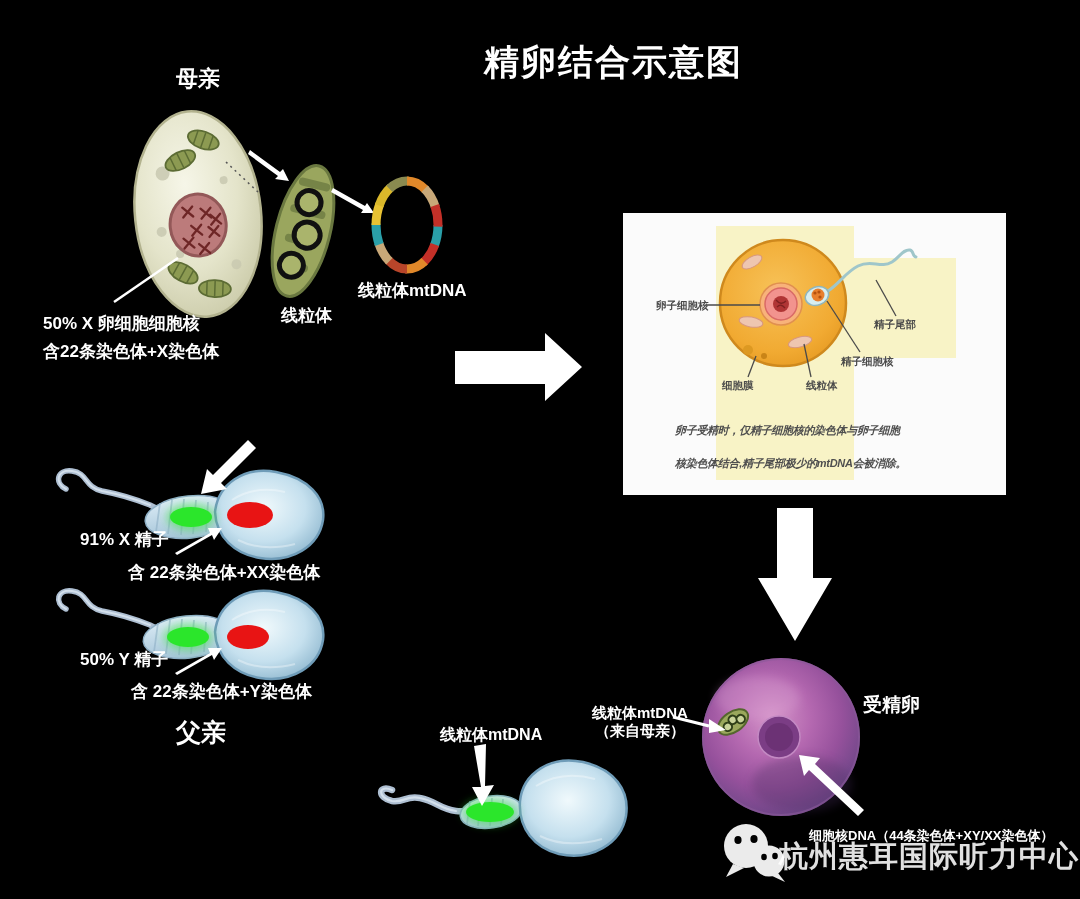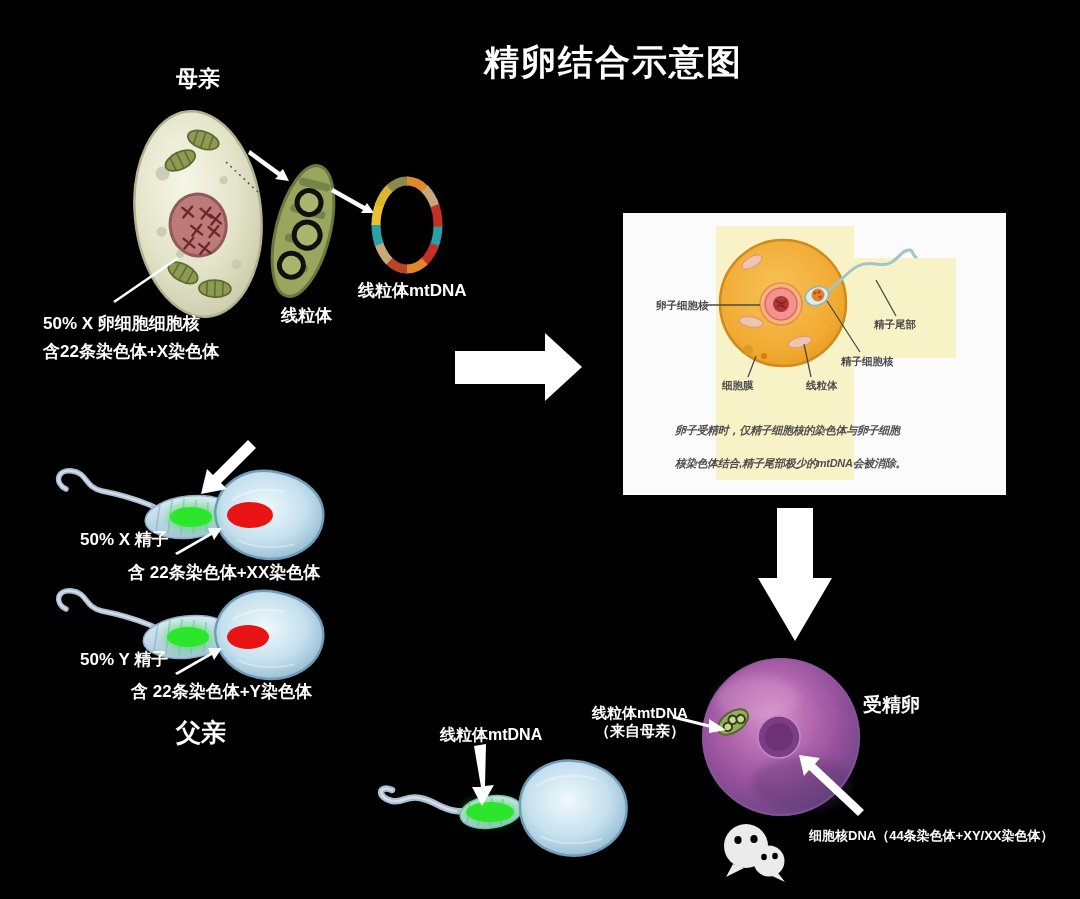--- a/index.html
+++ b/index.html
@@ -221,21 +221,21 @@
   </svg>
 
   <div class="lbl" style="left:484px;top:42px;font-size:35px;letter-spacing:2px;">精卵结合示意图</div>
 
   <div class="lbl" style="left:176px;top:66px;font-size:22px;">母亲</div>
   <div class="lbl" style="left:43px;top:314px;font-size:17px;">50% X 卵细胞细胞核</div>
   <div class="lbl" style="left:43px;top:342px;font-size:17px;text-align:center;">含22条染色体+X染色体</div>
   <div class="lbl" style="left:281px;top:306px;font-size:17px;">线粒体</div>
   <div class="lbl" style="left:358px;top:281px;font-size:17px;">线粒体mtDNA</div>
 
-  <div class="lbl" style="left:80px;top:530px;font-size:17px;">50% X 精子</div>
+  <div class="lbl" style="left:80px;top:530px;font-size:17px;">91% X 精子</div>
   <div class="lbl" style="left:128px;top:563px;font-size:17px;">含 22条染色体+XX染色体</div>
   <div class="lbl" style="left:80px;top:650px;font-size:17px;">50% Y 精子</div>
   <div class="lbl" style="left:131px;top:682px;font-size:17px;">含 22条染色体+Y染色体</div>
   <div class="lbl" style="left:176px;top:718px;font-size:25px;">父亲</div>
 
   <div class="plbl" style="left:656px;top:299px;">卵子细胞核</div>
   <div class="plbl" style="left:874px;top:318px;">精子尾部</div>
   <div class="plbl" style="left:841px;top:355px;">精子细胞核</div>
   <div class="plbl" style="left:722px;top:379px;">细胞膜</div>
   <div class="plbl" style="left:806px;top:379px;">线粒体</div>
@@ -253,14 +253,15 @@
       <circle cx="746" cy="846" r="22" fill="#fff"></circle>
       <polygon points="733,864 726,877 744,868" fill="#fff"></polygon>
       <ellipse cx="738" cy="840" rx="3.6" ry="4" fill="#000"></ellipse>
       <ellipse cx="754" cy="839" rx="3.6" ry="4" fill="#000"></ellipse>
       <circle cx="769" cy="861" r="15.5" fill="#fff"></circle>
       <polygon points="778,873 785,882 770,875" fill="#fff"></polygon>
       <ellipse cx="764" cy="857" rx="2.8" ry="3.2" fill="#000"></ellipse>
       <ellipse cx="775" cy="856" rx="2.8" ry="3.2" fill="#000"></ellipse>
     </g>
   </svg>
+  <div class="wm-text" style="left:779px;top:837px;">杭州惠耳国际听力中心</div>
 
 </div>
 
 </body></html>

